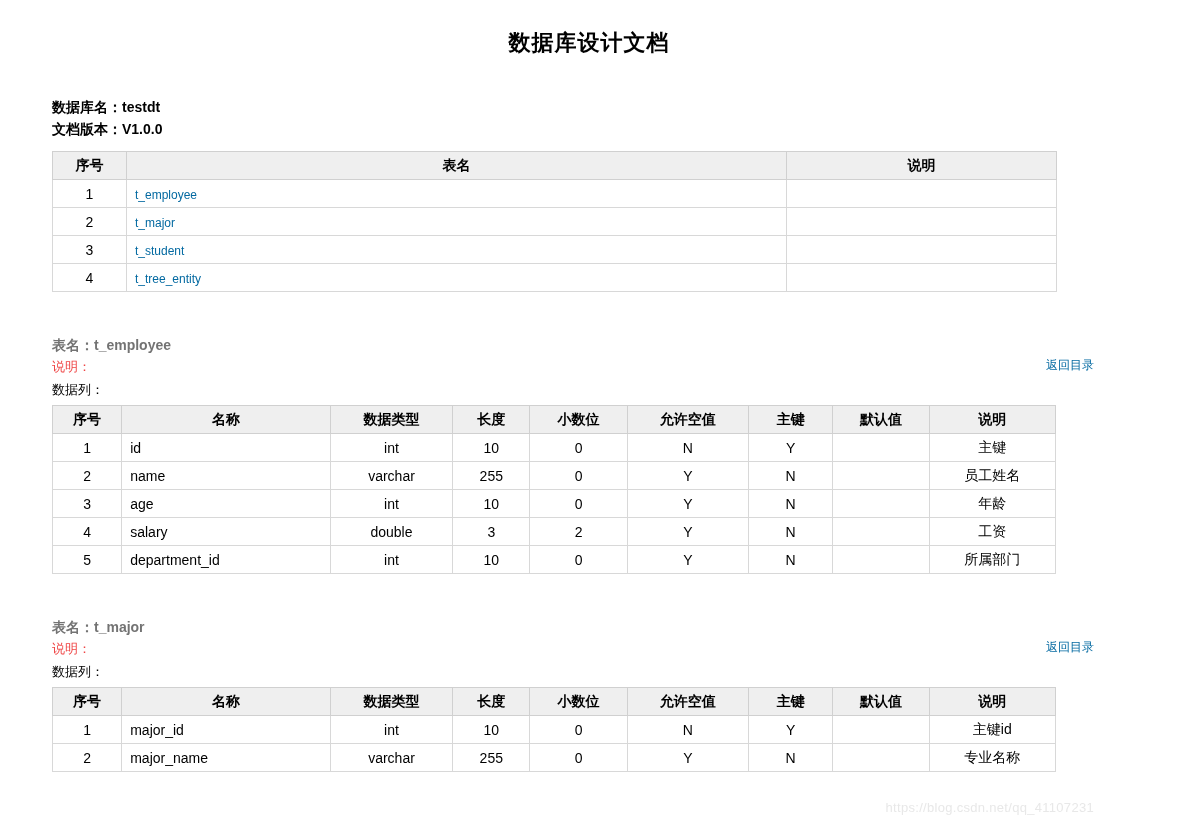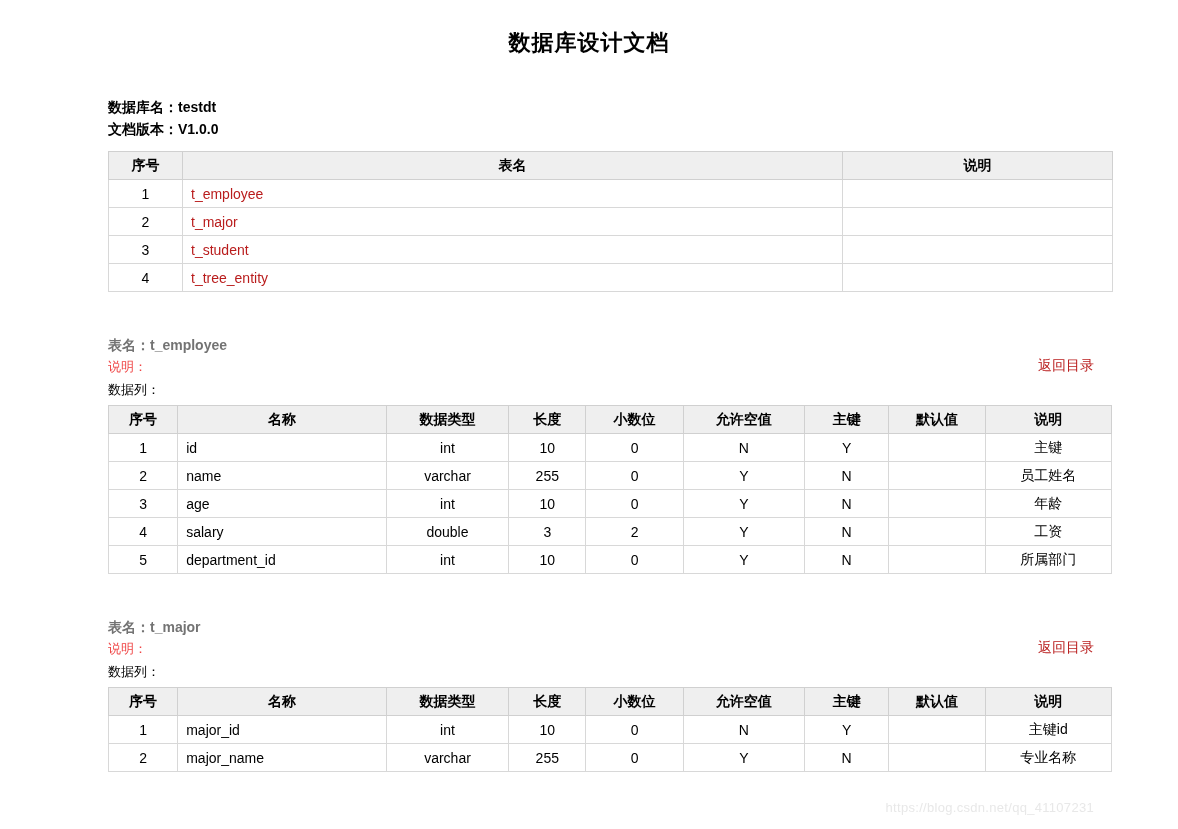--- a/index.html
+++ b/index.html
@@ -30,21 +30,21 @@
     font-size: 22px;
     font-weight: bold;
     color: #000;
     margin: 0;
     padding-top: 28px;
     letter-spacing: 1px;
   }
 
   
   .content {
-    margin-left: 108px;
+    margin-left: 52px;
     margin-right: 84px;
     padding-top: 38px;
   }
 
   
   .meta-block {
     margin-bottom: 11px;
   }
   .meta-line {
     font-size: 14px;
@@ -80,23 +80,23 @@
     padding: 0 8px;
     font-size: 14px;
     color: #000;
     text-align: center;
     box-sizing: border-box;
     background: #ffffff;
   }
   table.grid td.left { text-align: left; }
 
   a.link {
-    color: #b91c1c;
+    color: #0369a1;
     text-decoration: none;
-    font-size: 14px;
+    font-size: 12px;
   }
 
   
   .catalog col.c-idx  { width: 74px; }
   .catalog col.c-name { width: 660px; }
   .catalog col.c-desc { width: 270px; }
 
   
   .detail col.d-idx     { width: 69px; }
   .detail col.d-name    { width: 208px; }

